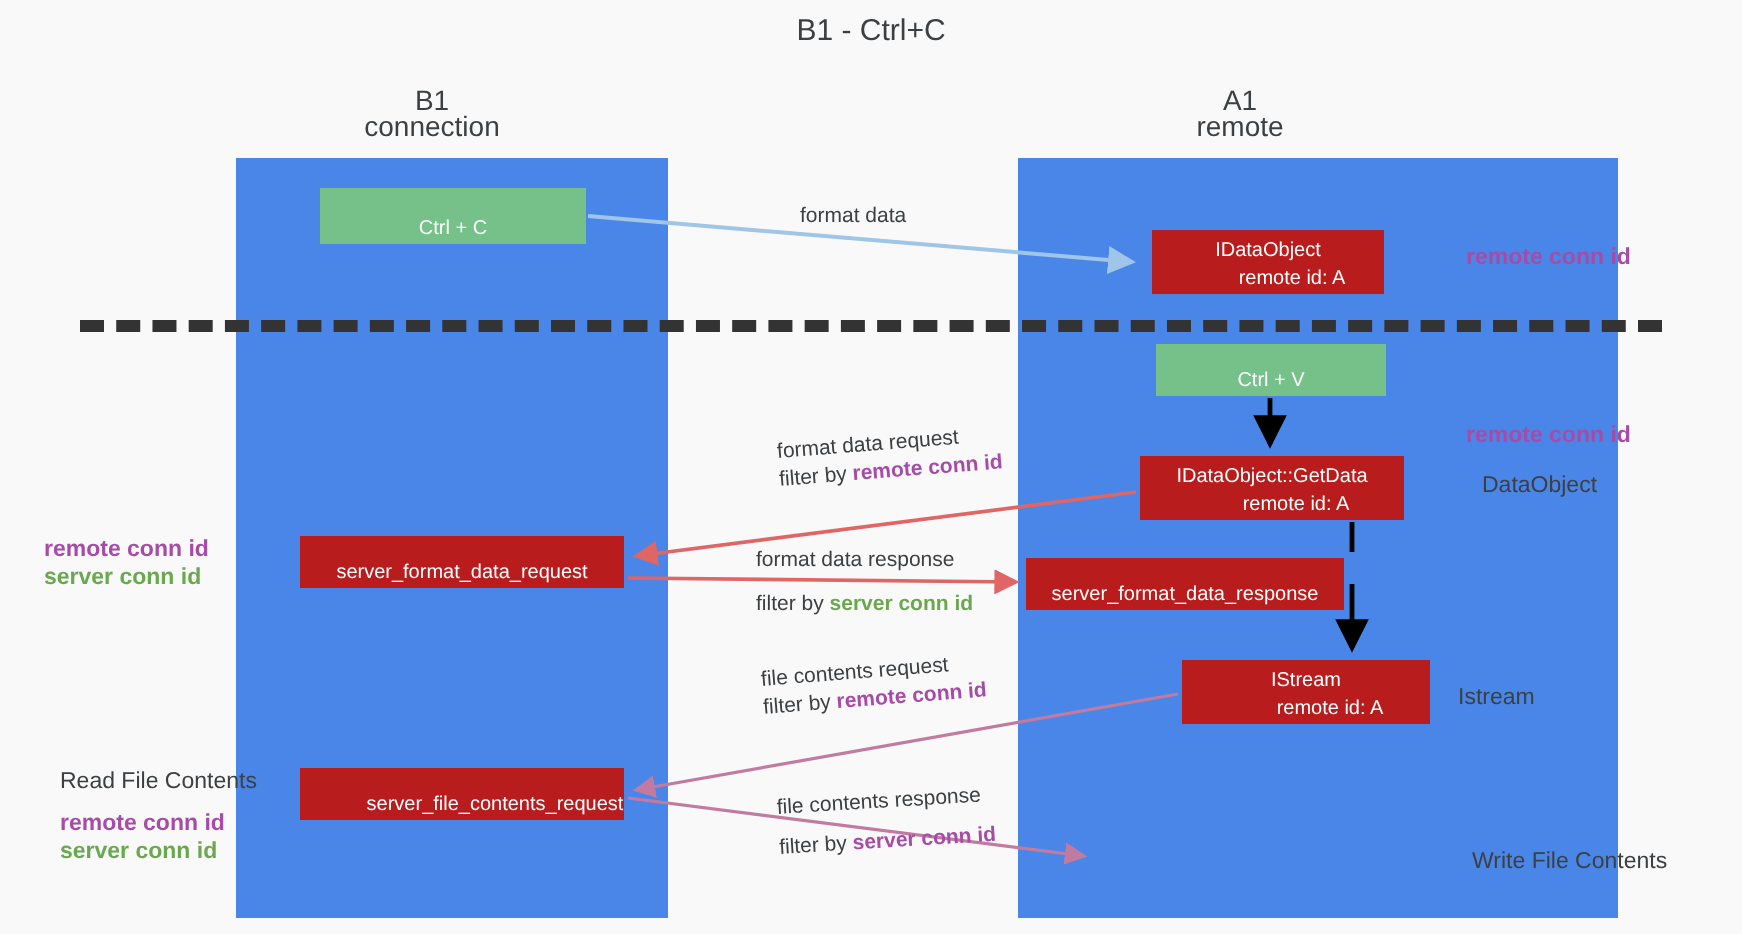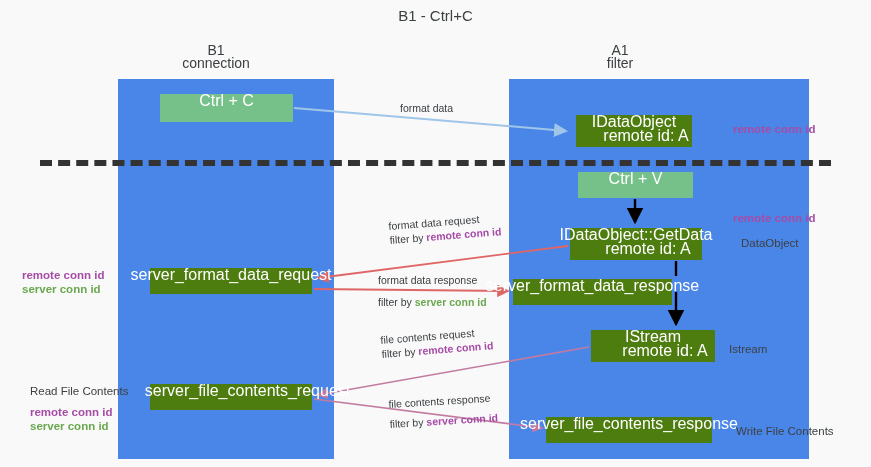--- a/index.html
+++ b/index.html
@@ -34,27 +34,27 @@
   
   #divider{
     left:40px;top:160px;width:791px;height:0;
     border-top:6px dashed #333333;
   }
 
   
   .box{
     box-sizing:border-box;
     display:flex;flex-direction:column;
-    align-items:center;justify-content:flex-start;
-    color:#ffffff;font-size:16px;line-height:14px;
+    align-items:center;justify-content:flex-end;
+    color:#ffffff;font-size:10px;line-height:14px;
     text-align:center;
   }
   .box .l2{display:block;margin-left:24px;}
   .green{background:#76c18a;}
-  .orange{background:#4d7c0f;}
+  .orange{background:#b91c1c;}
 
   #box-ctrlc{left:160px;top:94px;width:133px;height:28px;}
   #box-idataobject{left:576px;top:115px;width:116px;height:32px;}
   #box-ctrlv{left:578px;top:172px;width:115px;height:26px;}
   #box-getdata{left:570px;top:228px;width:132px;height:32px;}
   #box-sfdreq{left:150px;top:268px;width:162px;height:26px;}
   #box-sfdres{left:513px;top:279px;width:159px;height:26px;}
   #box-istream{left:591px;top:330px;width:124px;height:32px;}
   #box-sfcreq{left:150px;top:384px;width:162px;height:26px;padding-left:33px;}
   #box-sfcres{left:546px;top:417px;width:166px;height:26px;}
@@ -138,21 +138,21 @@
   <div class="abs" id="title">
     <div>B1 - Ctrl+C</div>
   </div>
 
   <div class="abs col-head" id="head-b1">
     <div>B1</div>
     <div>connection</div>
   </div>
   <div class="abs col-head" id="head-a1">
     <div>A1</div>
-    <div>filter</div>
+    <div>remote</div>
   </div>
 
   <div class="abs box green" id="box-ctrlc">
     <span>Ctrl + C</span>
   </div>
 
   <div class="abs box orange" id="box-idataobject">
     <span>IDataObject</span>
     <span class="l2">remote id: A</span>
   </div>
@@ -176,23 +176,20 @@
 
   <div class="abs box orange" id="box-istream">
     <span>IStream</span>
     <span class="l2">remote id: A</span>
   </div>
 
   <div class="abs box orange" id="box-sfcreq">
     <span>server_file_contents_request</span>
   </div>
 
-  <div class="abs box orange" id="box-sfcres">
-    <span>server_file_contents_response</span>
-  </div>
 
   <div class="abs edge-label" id="lb-formatlist">
     <span>format data</span>
   </div>
 
   <div class="abs edge-label" id="lb-fdreq">
     <div>format data request</div>
     <div>
       <span>filter by </span><span class="pu">remote conn id</span>
     </div>

